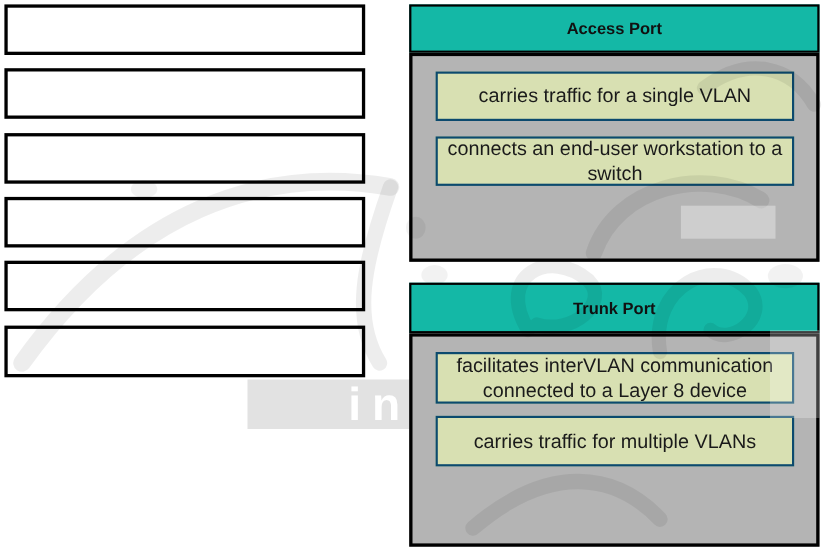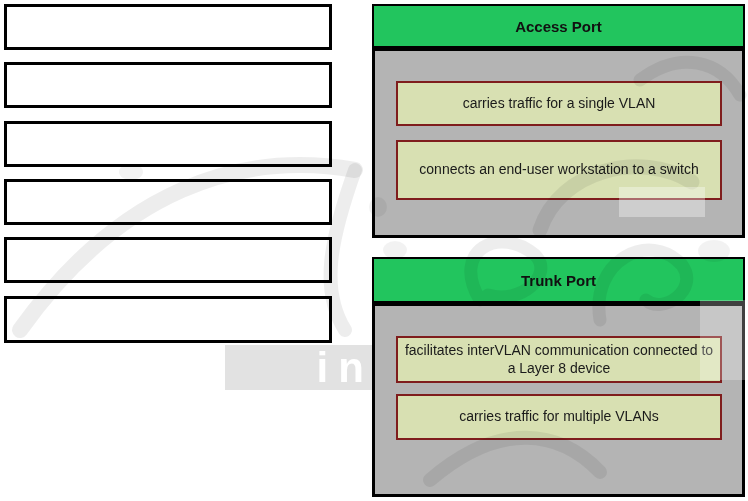--- a/index.html
+++ b/index.html
@@ -29,21 +29,21 @@
   .s5 { top: 237px; }
   .s6 { top: 296px; height: 47px; }
 
   
   .panel { position: absolute; left: 372px; width: 373px; }
   .panel.access { top: 4px; }
   .panel.trunk  { top: 257px; }
   .panel-header {
     box-sizing: border-box;
     height: 44px;
-    background: #22c55e;
+    background: #14b8a6;
     border: 2px solid #000;
     display: flex;
     align-items: center;
     justify-content: center;
     font-size: 15px;
     font-weight: bold;
     color: #111;
   }
   .trunk .panel-header { height: 46px; }
   .panel-body {
@@ -54,34 +54,33 @@
   }
   .access .panel-body { height: 190px; }
   .trunk  .panel-body { height: 194px; }
 
   .token {
     position: absolute;
     left: 21px;
     width: 326px;
     box-sizing: border-box;
     background: #d8e0b2;
-    border: 2px solid #7f1d1d;
+    border: 2px solid #0c4a6e;
     display: flex;
     align-items: center;
     justify-content: center;
     text-align: center;
-    font-size: 14px;
+    font-size: 18px;
     line-height: 1.25;
     color: #1a1a1a;
     padding: 0 5px;
     cursor: move;
-    margin-top: 16px;
   }
   .access .t1 { top: 14px;  height: 45px; }
-  .access .t2 { top: 73px;  height: 60px; }
+  .access .t2 { top: 73px;  height: 45px; }
   .access .t3 { top: 133px; height: 45px; }
   .trunk  .t1 { top: 14px;  height: 47px; }
   .trunk  .t2 { top: 72px;  height: 46px; }
   .trunk  .t3 { top: 132px; height: 45px; }
 
   
   .wm-band {
     position: absolute;
     left: 225px;
     top: 345px;

